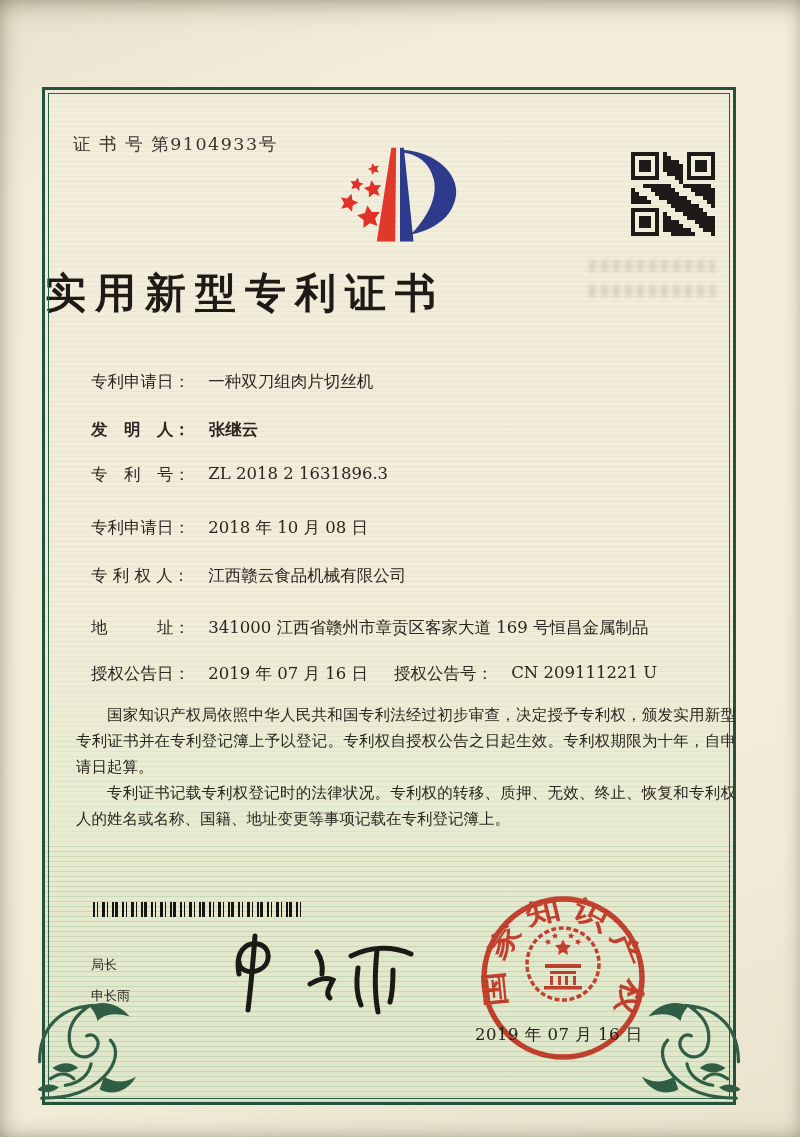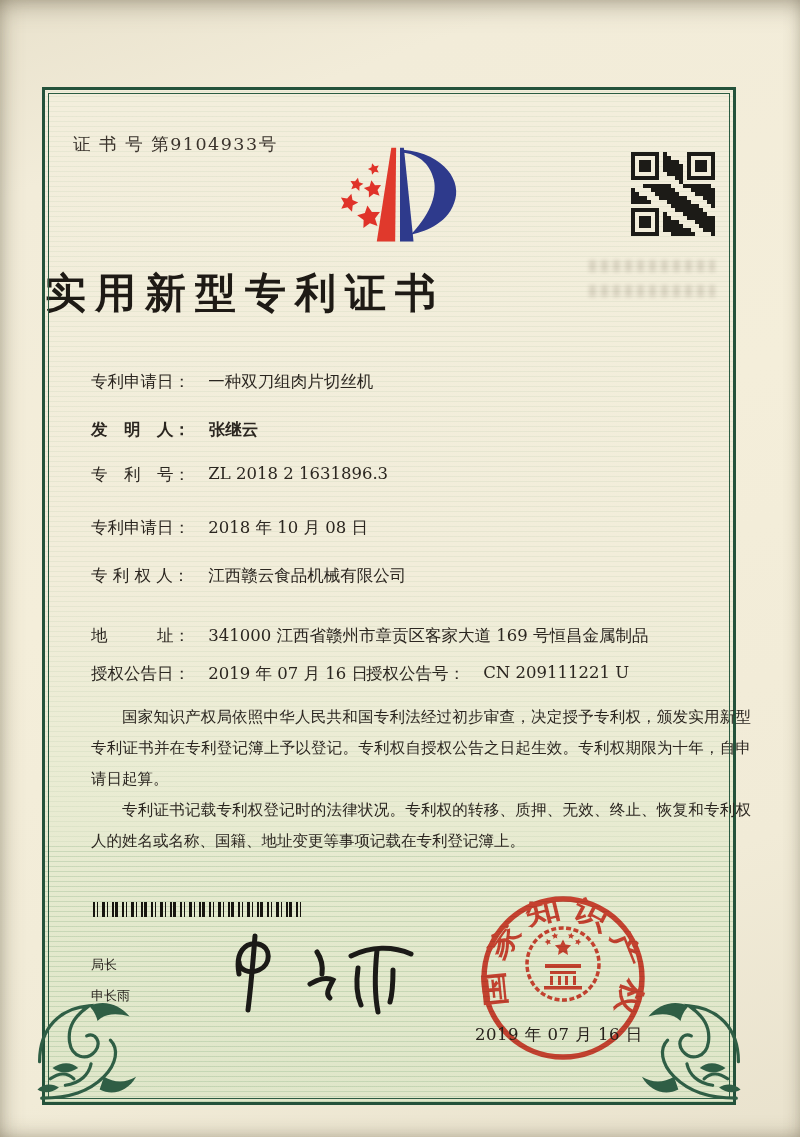--- a/index.html
+++ b/index.html
@@ -37,26 +37,26 @@
     background:repeating-linear-gradient(90deg, rgba(120,108,90,.65) 0 7px, rgba(0,0,0,0) 7px 12px); }
 
   .field { position:absolute; left:46px; font-size:16.5px; color:#2b2620; white-space:nowrap; }
   .field .lab { display:inline-block; width:112px; vertical-align:top; }
   .field .val { display:inline-block; vertical-align:top; }
   .f-name    { top:281px; }
   .f-inv     { top:329px;font-weight:bold; }
   .f-pat     { top:374px; }
   .f-filing  { top:427px; }
   .f-patee   { top:475px; }
-  .f-addr    { top:527px;margin-top:8px; }
+  .f-addr    { top:527px; }
   .f-grantd  { top:573px; }
-  .f-grantn  { top:573px; left:321px; }
-
-  .paras { position:absolute; left:46px; top:612px; width:660px;
-    font-size:15.5px; line-height:31px; text-align:justify; color:#2b2620; }
+  .f-grantn  { top:573px; left:321px;padding-left:28px; }
+
+  .paras { position:absolute; left:31px; top:612px; width:660px;
+    font-size:15.5px; line-height:26px; text-align:justify; color:#2b2620; }
   .paras p { text-indent:2em; }
 
   .barcode { position:absolute; left:48px; top:812px; width:212px; height:15px;
     background:repeating-linear-gradient(90deg,
       #17150f 0 2px, transparent 2px 4px,
       #17150f 4px 5px, transparent 5px 9px,
       #17150f 9px 12px, transparent 12px 14px,
       #17150f 14px 15px, transparent 15px 19px,
       #17150f 19px 21px, transparent 21px 22px,
       #17150f 22px 25px, transparent 25px 29px); }

